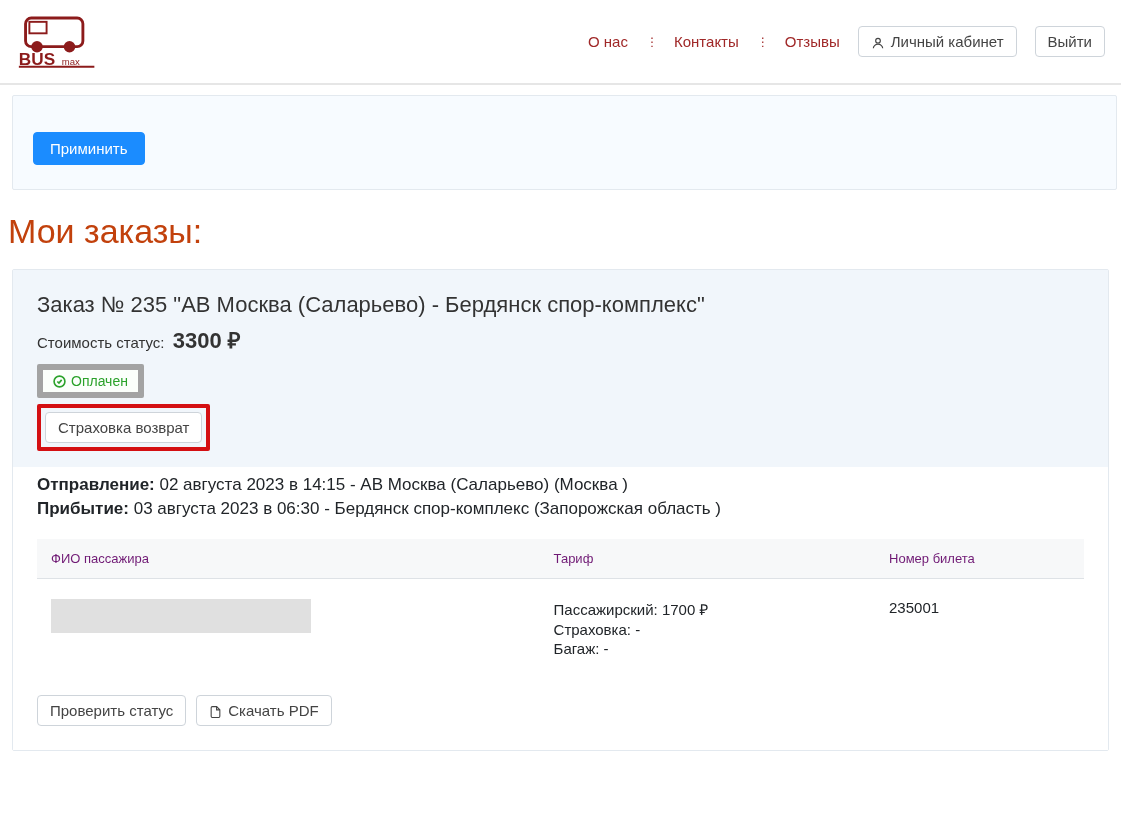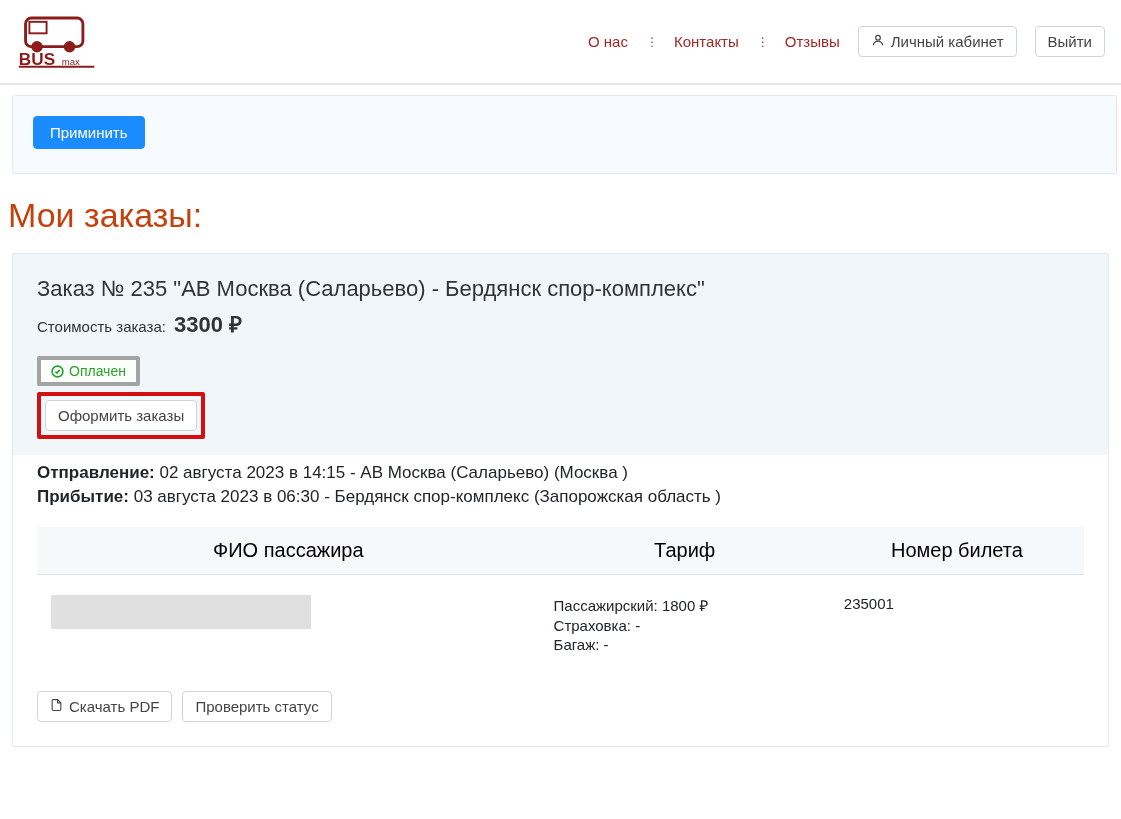--- a/index.html
+++ b/index.html
@@ -35,32 +35,32 @@
     letter-spacing: -2px;
   }
   .btn-light {
     background: #fff;
     border: 1px solid #ced4da;
     border-radius: 4px;
     padding: 6px 12px;
     font-size: 15px;
     color: #444;
     display: inline-flex;
-    align-items: flex-start;
+    align-items: flex-end;
     gap: 6px;
     cursor: pointer;
   }
 
   
   .apply-bar {
     margin: 10px 4px 0 12px;
     background: #f7fbff;
     border: 1px solid #e3e9ef;
     border-radius: 2px;
-    padding: 20px 20px 24px 20px;
+    padding: 36px 20px 24px 20px;
   }
   .btn-primary {
     background: #1b8cff;
     border: 1px solid #1b8cff;
     color: #fff;
     padding: 7px 16px;
     font-size: 15px;
     border-radius: 4px;
     cursor: pointer;
   }
@@ -99,27 +99,26 @@
   }
   .order-cost .amount {
     font-size: 22px;
     font-weight: 700;
     margin-left: 4px;
   }
   .badge-paid {
     display: inline-flex;
     align-items: center;
     gap: 5px;
-    border: 4px solid #a3a3a3;
+    border: 6px solid #a3a3a3;
     color: #2aa22a;
     background: #fbfffb;
     padding: 3px 10px;
     font-size: 14px;
     border-radius: 2px;
-    margin-top: 8px;
   }
   .refund-wrap {
     display: inline-block;
     border: 4px solid #d40f12;
     padding: 4px;
     margin-top: 6px;
     border-radius: 2px;
   }
 
   .order-body {
@@ -133,24 +132,24 @@
     color: #555;
     font-size: 14px;
   }
 
   table.pax {
     width: 100%;
     border-collapse: collapse;
     margin-top: 20px;
   }
   table.pax th {
-    text-align: center;
+    text-align: left;
     font-weight: 400;
-    color: #000000;
-    font-size: 20px;
+    color: #701a75;
+    font-size: 13px;
     padding: 12px 14px;
     border-bottom: 1px solid #dee2e6;
     background: #f7f8f9;
   }
   table.pax th:first-child, table.pax td:first-child { width: 48%; }
   table.pax td {
     padding: 20px 14px;
     vertical-align: top;
     font-size: 15px;
   }
@@ -200,34 +199,34 @@
 <div class="apply-bar">
   <button class="btn-primary">Приминить</button>
 </div>
 
 <h1 class="page-title">Мои заказы:</h1>
 
 <div class="order-card">
   <div class="order-head">
     <div class="order-title">Заказ № 235 "АВ Москва (Саларьево) - Бердянск спор-комплекс"</div>
     <div class="order-cost">
-      <span>Стоимость заказа:</span>
+      <span>Стоимость статус:</span>
       <span class="amount">3300 ₽</span>
     </div>
     <div>
       <span class="badge-paid">
         <svg width="13" height="13" viewBox="0 0 24 24" fill="none" stroke="#2aa22a" stroke-width="3">
           <circle cx="12" cy="12" r="10"></circle>
             <path d="M8 12l3 3 5-6"></path>
         </svg>
         <span>Оплачен</span>
       </span>
     </div>
     <div class="refund-wrap">
-      <button class="btn-light" style="border-color:#ced4da;">Оформить заказы</button>
+      <button class="btn-light" style="border-color:#ced4da;">Страховка возврат</button>
     </div>
   </div>
 
   <div class="order-body">
     <div class="itin-line">
       <b>Отправление:</b>
       <span>02 августа 2023 в 14:15 - АВ Москва (Саларьево) (Москва )</span>
     </div>
     <div class="itin-line">
       <b>Прибытие:</b>
@@ -241,33 +240,33 @@
           <th>Тариф</th>
           <th>Номер билета</th>
         </tr>
       </thead>
       <tbody>
         <tr>
           <td>
             <div class="redact-block"></div>
           </td>
           <td>
-            <div class="tariff-line">Пассажирский: 1800 ₽</div>
+            <div class="tariff-line">Пассажирский: 1700 ₽</div>
             <div class="tariff-line">Страховка: -</div>
             <div class="tariff-line">Багаж: -</div>
           </td>
           <td>235001</td>
         </tr>
       </tbody>
     </table>
 
     <div class="action-row">
+      <button class="btn-light">Проверить статус</button>
       <button class="btn-light">
         <svg width="13" height="14" viewBox="0 0 24 24" fill="none" stroke="#444" stroke-width="2">
           <path d="M14 2H6a2 2 0 0 0-2 2v16a2 2 0 0 0 2 2h12a2 2 0 0 0 2-2V8z"></path>
             <polyline points="14 2 14 8 20 8"></polyline>
         </svg>
         <span>Скачать PDF</span>
       </button>
-      <button class="btn-light">Проверить статус</button>
     </div>
   </div>
 </div>
 
 </body></html>

